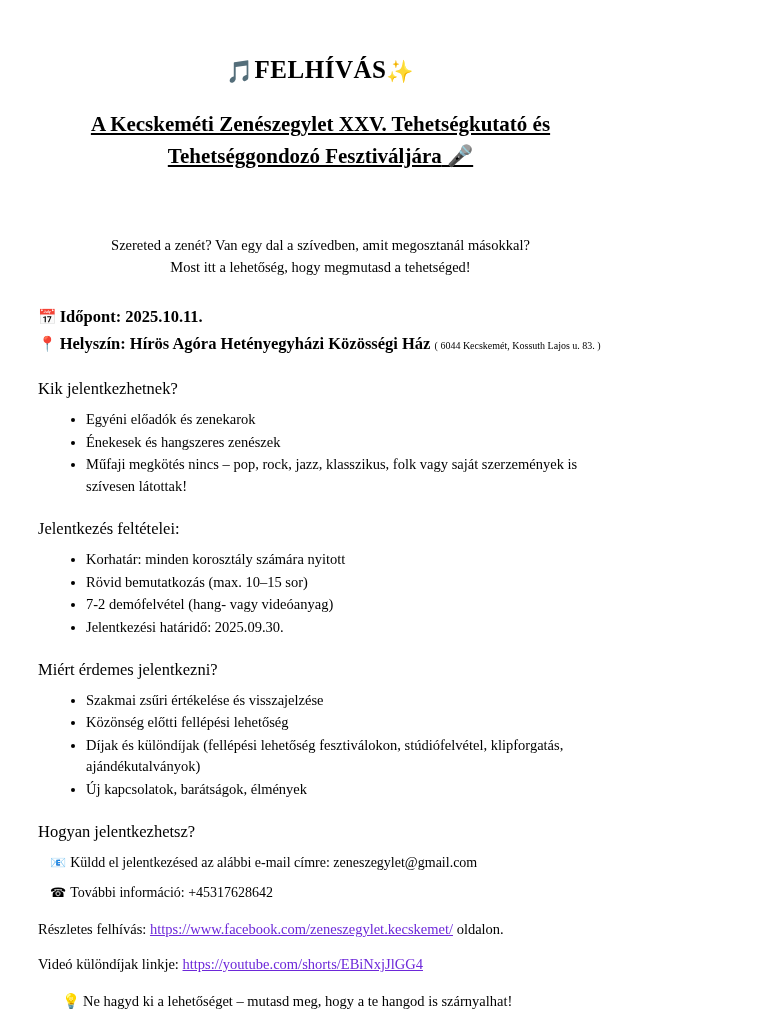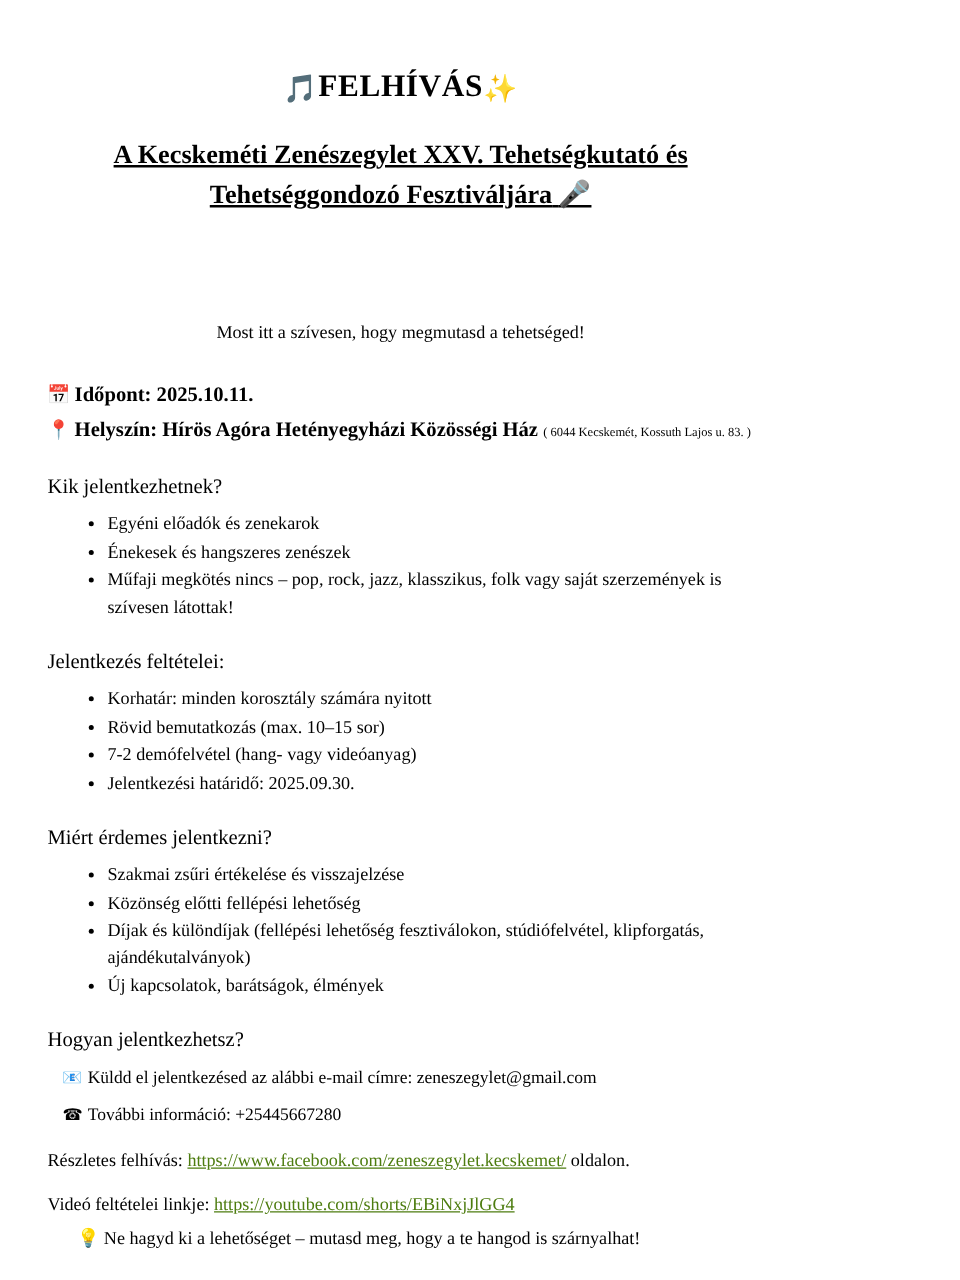--- a/index.html
+++ b/index.html
@@ -97,48 +97,48 @@
   }
   .contact-line .ico {
     margin-right: 4px;
     font-size: 13px;
   }
   .link-line {
     font-size: 14.5px;
     margin: 18px 0 0 0;
   }
   .link-line a {
-    color: #4d7c0f;
+    color: #6d28d9;
     text-decoration: underline;
   }
   .closing {
     font-size: 14.5px;
-    margin: 9px 0 0 24px;
+    margin: 20px 0 0 24px;
   }
   .closing .ico {
     margin-right: 3px;
   }
 </style>
 </head>
 <body>
 
 <div class="page">
 
   <div class="title-line felhivas-row">
     <span class="emoji">🎵</span><span>FELHÍVÁS</span><span class="emoji">✨</span>
   </div>
 
   <div class="title-line fest-title">
     <span>A Kecskeméti Zenészegylet XXV. Tehetségkutató és</span><br>
     <span>Tehetséggondozó Fesztiváljára</span> <span class="emoji">🎤</span>
   </div>
 
   <div class="intro">
-    <br>
-    <span>Most itt a szívesen, hogy megmutasd a tehetséged!</span>
+    <span>Szereted a zenét? Van egy dal a szívedben, amit megosztanál másokkal?</span><br>
+    <span>Most itt a lehetőség, hogy megmutasd a tehetséged!</span>
   </div>
 
   <div class="facts">
     <div class="fact">
       <span class="ico">📅</span><span>Időpont: 2025.10.11.</span>
     </div>
     <div class="fact">
       <span class="ico">📍</span><span>Helyszín: Hírös Agóra Hetényegyházi Közösségi Ház</span> <span class="addr">( 6044 Kecskemét, Kossuth Lajos u. 83. )</span>
     </div>
   </div>
@@ -165,28 +165,28 @@
     <li>Díjak és különdíjak (fellépési lehetőség fesztiválokon, stúdiófelvétel, klipforgatás, ajándékutalványok)</li>
     <li>Új kapcsolatok, barátságok, élmények</li>
   </ul>
 
   <h2 class="sec">Hogyan jelentkezhetsz?</h2>
 
   <div class="contact-line">
     <span class="ico">📧</span><span>Küldd el jelentkezésed az alábbi e-mail címre: zeneszegylet@gmail.com</span>
   </div>
   <div class="contact-line">
-    <span class="ico">☎</span><span>További információ: +25445667280</span>
+    <span class="ico">☎</span><span>További információ: +45317628642</span>
   </div>
 
   <div class="link-line">
     <span>Részletes felhívás: </span><a href="#">https://www.facebook.com/zeneszegylet.kecskemet/</a><span>  oldalon.</span>
   </div>
 
   <div class="link-line">
-    <span>Videó feltételei linkje: </span><a href="#">https://youtube.com/shorts/EBiNxjJlGG4</a>
+    <span>Videó különdíjak linkje: </span><a href="#">https://youtube.com/shorts/EBiNxjJlGG4</a>
   </div>
 
   <div class="closing">
     <span class="ico">💡</span><span>Ne hagyd ki a lehetőséget – mutasd meg, hogy a te hangod is szárnyalhat!</span>
   </div>
 
 </div>
 
 </body></html>

